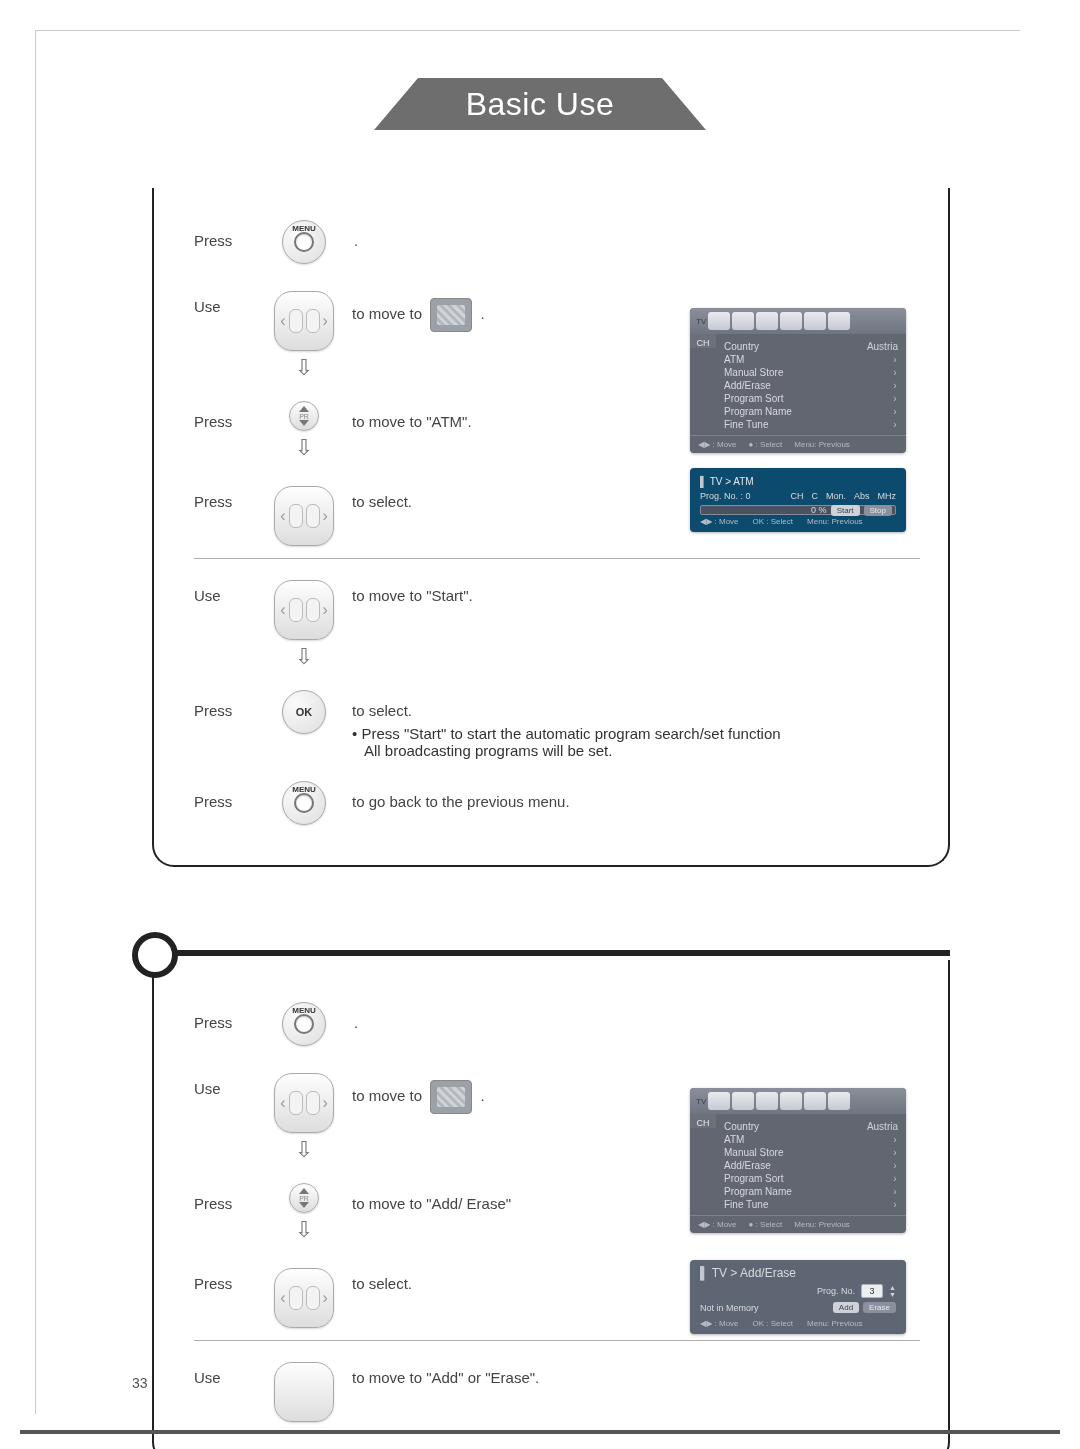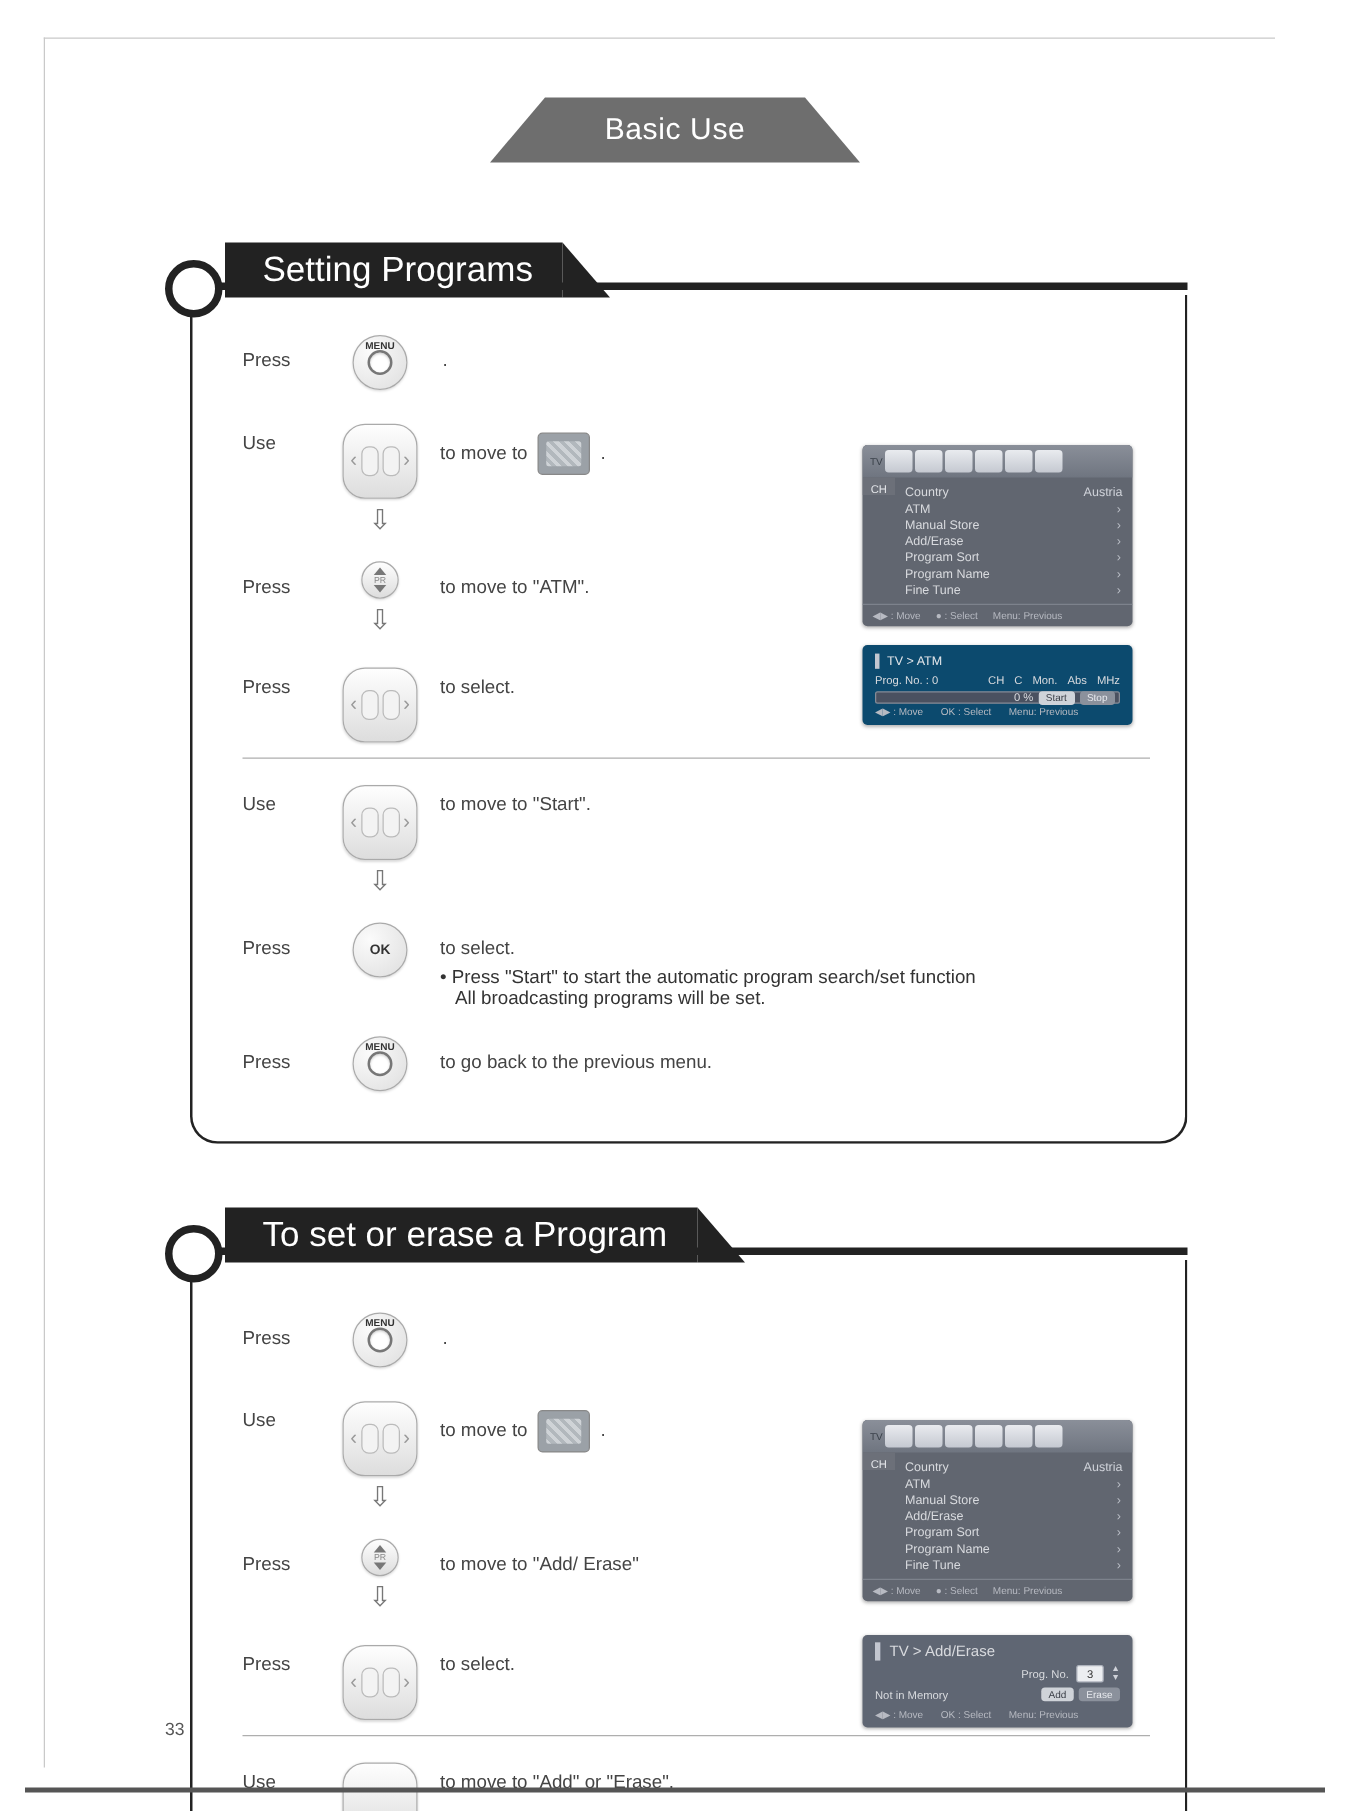--- a/index.html
+++ b/index.html
@@ -22,21 +22,21 @@
       position: absolute;
       left: 0; right: 0; top: 78px;
       height: 52px;
       display: flex;
       justify-content: center;
       pointer-events: none;
     }
     .top-tab {
       background: #6e6e6e;
       color: #fff;
-      font-size: 24px;
+      font-size: 32px;
       font-weight: 300;
       letter-spacing: 0.5px;
       height: 52px;
       line-height: 52px;
       padding: 0 48px;
       position: relative;
     }
     .top-tab::before, .top-tab::after {
       content: "";
       position: absolute;
@@ -294,25 +294,20 @@
 
 <div class="page-margin"></div>
 
 <div class="top-tab-wrap">
   <div class="top-tab">Basic Use</div>
 </div>
 
 <div class="content">
 
   <div class="section">
-    <div class="section-header">
-      <div class="h-line"></div>
-      <div class="circle"></div>
-      <div class="section-title-chip">Setting Programs</div>
-    </div>
     <div class="panel">
 
       <div class="side-screens" style="top:120px;">
         <div class="osd">
           <div class="osd-tabbar">
             <span class="osd-tab">TV</span>
             <span class="osd-chip"></span>
               <span class="osd-chip"></span>
               <span class="osd-chip"></span>
               <span class="osd-chip"></span>
@@ -471,21 +466,20 @@
           <div class="step-text">to go back to the previous menu.</div>
         </div>
       </div>
     </div>
   </div>
 
   <div class="section">
     <div class="section-header">
       <div class="h-line"></div>
       <div class="circle"></div>
-      <div class="section-title-chip">To set or erase a Program</div>
     </div>
     <div class="panel" style="padding-top:32px;">
 
       <div class="side-screens" style="top:128px;">
         <div class="osd">
           <div class="osd-tabbar">
               <span class="osd-tab">TV</span>
               <span class="osd-chip"></span>
               <span class="osd-chip"></span>
               <span class="osd-chip"></span>

